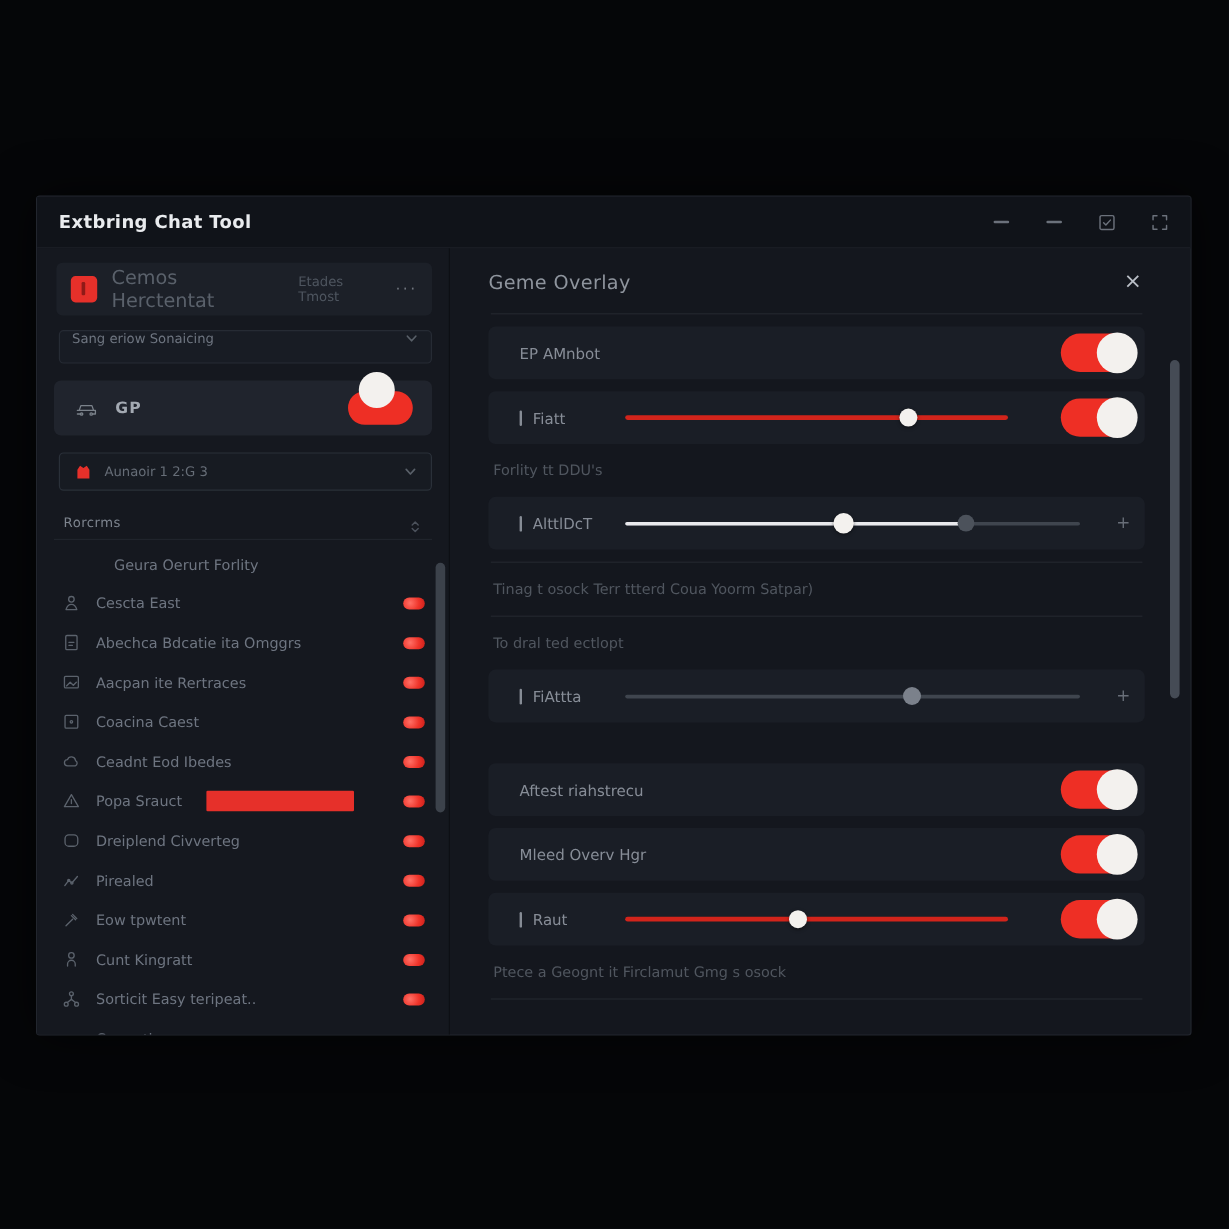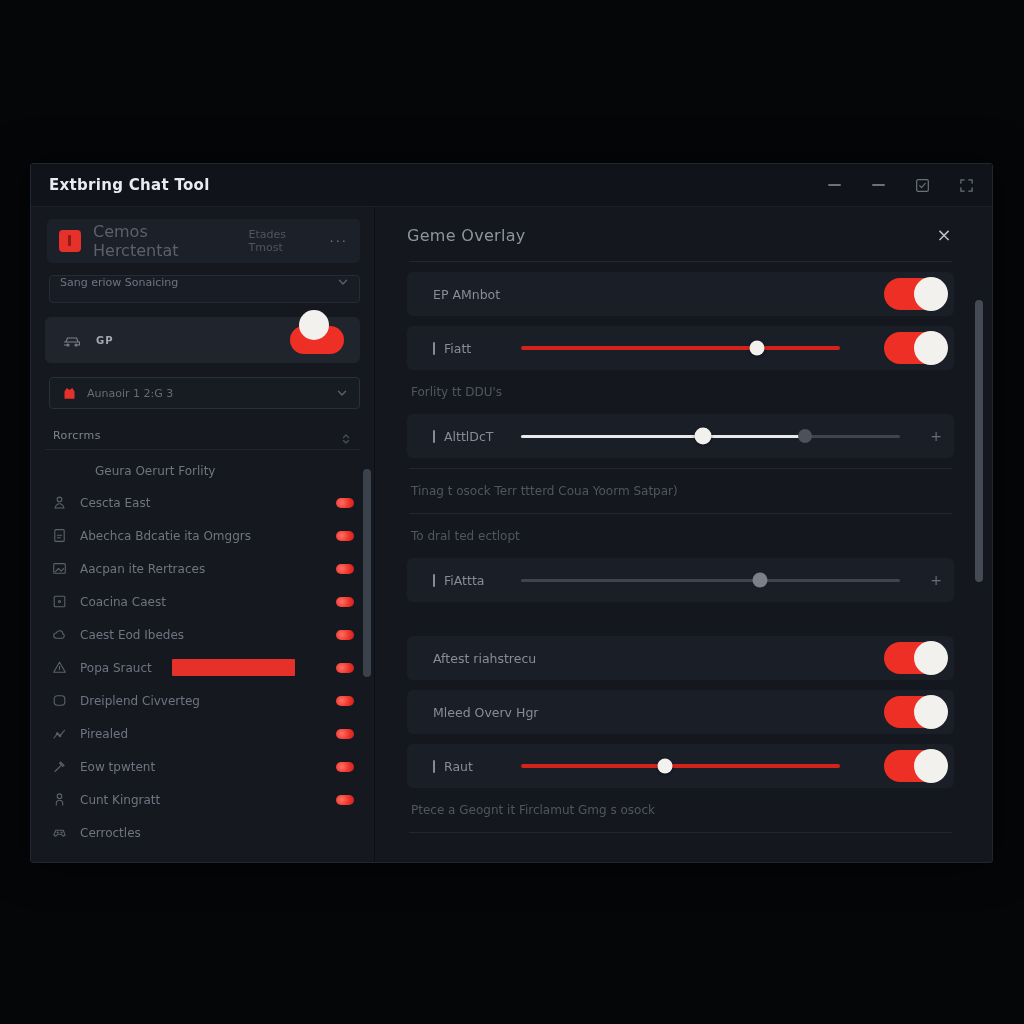--- a/index.html
+++ b/index.html
@@ -36,21 +36,21 @@
   .dots{margin-left:auto;color:#70757e;font-size:13px;letter-spacing:2px;cursor:pointer;}
   .select{height:26px;background:#181c24;border:1px solid #262b34;border-radius:4px;
     display:flex;align-items:flex-start;padding:0 10px;margin:0 2px 14px 6px;font-size:11px;color:#6e7580;cursor:pointer;}
   .select .chev{margin-left:auto;}
   .chev{width:12px;height:12px;color:#596069;flex:0 0 12px;}
   .chev svg{width:12px;height:12px;stroke:currentColor;fill:none;stroke-width:1.4;}
   .gp-card{height:46px;background:#20242d;border-radius:6px;display:flex;align-items:center;
     gap:13px;padding:0 16px;margin:0 2px 14px 2px;}
   .gp-icon{width:22px;height:22px;color:#7b828b;}
   .gp-icon svg{width:22px;height:22px;stroke:currentColor;fill:none;stroke-width:1.1;}
-  .gp-label{font-size:10px;font-weight:bold;color:#a3a9b2;letter-spacing:1px;}
+  .gp-label{font-size:13px;font-weight:bold;color:#a3a9b2;letter-spacing:1px;}
   .toggle{margin-left:auto;width:54px;height:28px;border-radius:14px;position:relative;cursor:pointer;flex:0 0 54px;}
   .toggle .knob{position:absolute;right:0;top:-1px;width:30px;height:30px;border-radius:50%;}
   .select2{height:30px;background:#171b22;border:1px solid #2a3039;border-radius:4px;
     display:flex;align-items:center;gap:9px;padding:0 11px;margin:0 2px 16px 6px;font-size:11px;color:#666d77;cursor:pointer;}
   .select2 .micon{width:17px;height:17px;flex:0 0 17px;}
   .select2 .micon svg{width:17px;height:17px;}
   .select2 .chev{margin-left:auto;}
   .rooms-header{display:flex;align-items:center;padding:4px 8px 7px 8px;border-bottom:1px solid #20242c;margin:0 2px;}
   .rooms-title{font-size:11px;color:#7d848e;letter-spacing:.4px;}
   .rooms-sort{margin-left:auto;width:12px;height:12px;color:#4b515b;cursor:pointer;}
@@ -219,21 +219,21 @@
     <span class="slabel">Coacina Caest</span>
     <span class="sspace"></span>
     <span class="schev"></span>
     <span class="spill"></span>
   </div>
 
   <div class="srow">
     <span class="sicon"><svg viewBox="0 0 17 17" stroke="currentColor" fill="none" stroke-width="1.2" stroke-linecap="round" stroke-linejoin="round">
                 <path d="M5.3 12.2a2.6 2.6 0 0 1 0-5.2 3.4 3.4 0 0 1 6.6.8 2.4 2.4 0 0 1-.2 4.4z"></path>
               </svg></span>
-    <span class="slabel">Caest Eod Ibedes</span>
+    <span class="slabel">Ceadnt Eod Ibedes</span>
     <span class="sspace"></span>
     <span class="schev"></span>
     <span class="spill"></span>
   </div>
 
   <div class="srow hl-row">
     <span class="sicon"><svg viewBox="0 0 17 17" stroke="currentColor" fill="none" stroke-width="1.2" stroke-linecap="round" stroke-linejoin="round">
                 <path d="M8.5 3.2l5.8 10h-11.6z"></path>
                 <path d="M8.5 7.4v3.2"></path>
               </svg></span>
@@ -279,20 +279,32 @@
     <span class="sicon"><svg viewBox="0 0 17 17" stroke="currentColor" fill="none" stroke-width="1.2" stroke-linecap="round" stroke-linejoin="round">
                 <circle cx="8.5" cy="5.2" r="2.3"></circle>
                 <path d="M5.3 14v-1.6a3.2 3.2 0 0 1 6.4 0V14"></path>
               </svg></span>
     <span class="slabel">Cunt Kingratt</span>
     <span class="sspace"></span>
     <span class="schev"></span>
     <span class="spill"></span>
   </div>
 
+  <div class="srow">
+    <span class="sicon"><svg viewBox="0 0 17 17" stroke="currentColor" fill="none" stroke-width="1.2" stroke-linecap="round" stroke-linejoin="round">
+                <circle cx="8.5" cy="4.2" r="1.6"></circle>
+                <circle cx="4.2" cy="12.8" r="1.6"></circle>
+                <circle cx="12.8" cy="12.8" r="1.6"></circle>
+                <path d="M8.5 5.8v3M8.5 8.8l-3.4 2.6M8.5 8.8l3.4 2.6"></path>
+              </svg></span>
+    <span class="slabel">Sorticit Easy teripeat..</span>
+    <span class="sspace"></span>
+    <span class="schev"></span>
+    <span class="spill"></span>
+  </div>
 
   <div class="srow">
     <span class="sicon"><svg viewBox="0 0 17 17" stroke="currentColor" fill="none" stroke-width="1.2" stroke-linecap="round" stroke-linejoin="round">
                 <path d="M4.8 6.3h7.4l2 4.8-1.9 1.1-2.1-1.9H6.8l-2.1 1.9-1.9-1.1z"></path>
                 <circle cx="6.7" cy="8.5" r=".5"></circle>
                 <circle cx="10.6" cy="8.5" r=".5"></circle>
               </svg></span>
     <span class="slabel">Cerroctles</span>
     <span class="sspace"></span>
 

